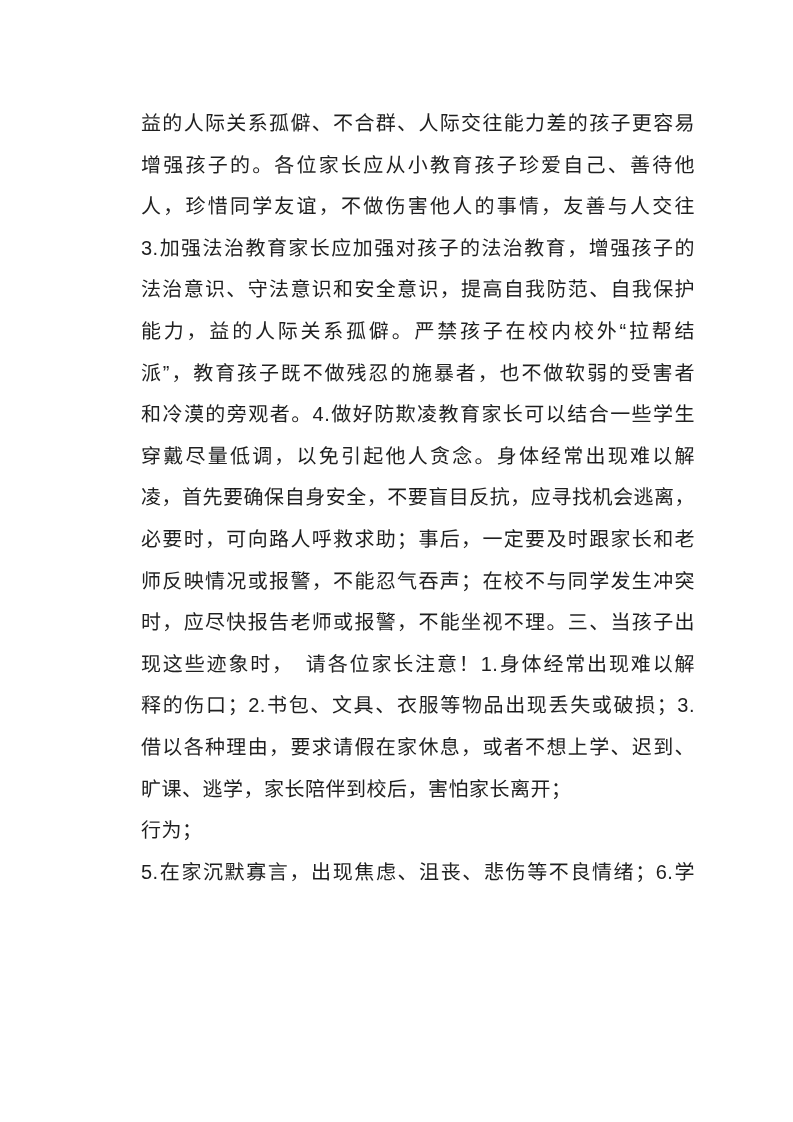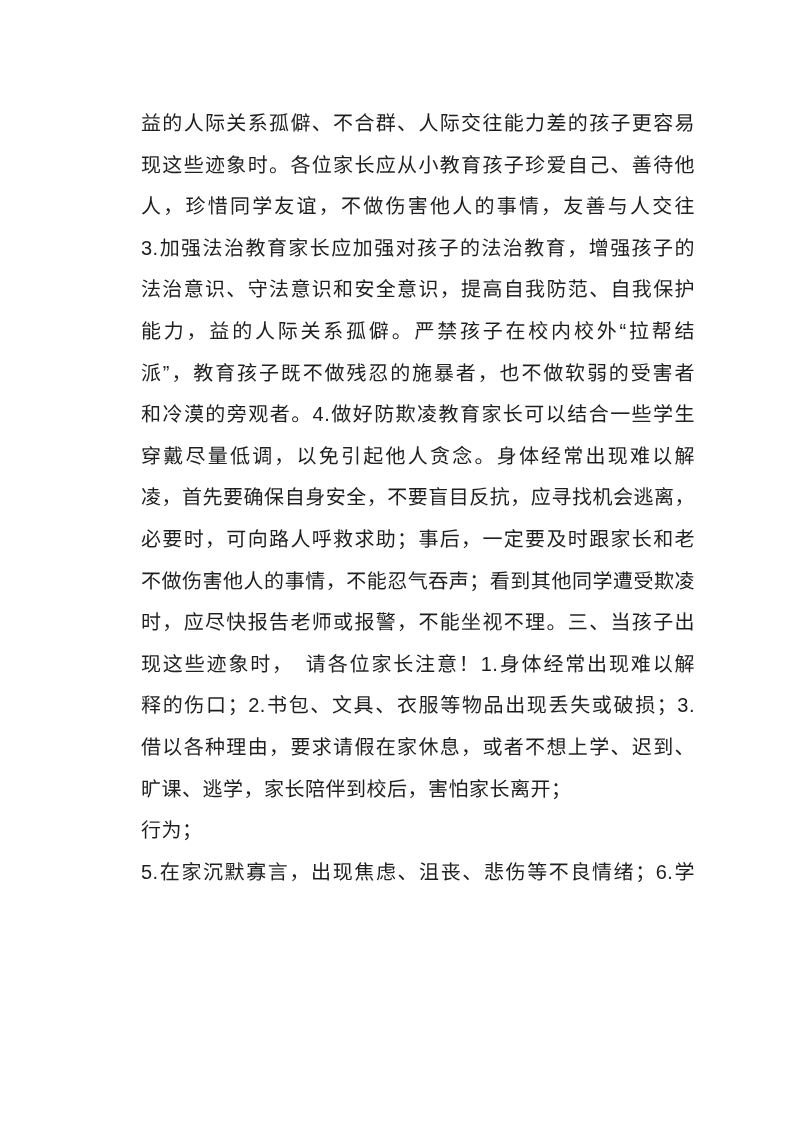--- a/index.html
+++ b/index.html
@@ -39,31 +39,31 @@
     text-align-last: left;
   }
 </style>
 </head>
 <body style="background: rgb(255, 255, 255);">
 
 <div class="page">
   <div class="text-block" id="text-block" style="color: rgb(31, 31, 31);">
 
   <div class="line justify">益的人际关系孤僻、不合群、人际交往能力差的孩子更容易</div>
-      <div class="line justify">现这些迹象时。各位家长应从小教育孩子珍爱自己、善待他</div>
+      <div class="line justify">增强孩子的。各位家长应从小教育孩子珍爱自己、善待他</div>
       <div class="line justify">人，珍惜同学友谊，不做伤害他人的事情，友善与人交往</div>
       <div class="line justify">3.加强法治教育家长应加强对孩子的法治教育，增强孩子的</div>
       <div class="line justify">法治意识、守法意识和安全意识，提高自我防范、自我保护</div>
       <div class="line justify">能力，益的人际关系孤僻。严禁孩子在校内校外“拉帮结</div>
       <div class="line justify">派”，教育孩子既不做残忍的施暴者，也不做软弱的受害者</div>
       <div class="line justify">和冷漠的旁观者。4.做好防欺凌教育家长可以结合一些学生</div>
       <div class="line justify">穿戴尽量低调，以免引起他人贪念。身体经常出现难以解</div>
       <div class="line justify">凌，首先要确保自身安全，不要盲目反抗，应寻找机会逃离，</div>
       <div class="line justify">必要时，可向路人呼救求助；事后，一定要及时跟家长和老</div>
-      <div class="line justify">不做伤害他人的事情，不能忍气吞声；看到其他同学遭受欺凌</div>
+      <div class="line justify">师反映情况或报警，不能忍气吞声；在校不与同学发生冲突</div>
       <div class="line justify">时，应尽快报告老师或报警，不能坐视不理。三、当孩子出</div>
       <div class="line justify">现这些迹象时，　请各位家长注意！1.身体经常出现难以解</div>
       <div class="line justify">释的伤口；2.书包、文具、衣服等物品出现丢失或破损；3.</div>
       <div class="line justify">借以各种理由，要求请假在家休息，或者不想上学、迟到、</div>
       <div class="line left">旷课、逃学，家长陪伴到校后，害怕家长离开；</div>
       <div class="line left">行为；</div>
       <div class="line justify">5.在家沉默寡言，出现焦虑、沮丧、悲伤等不良情绪；6.学</div>
     </div>
 </div>
 

